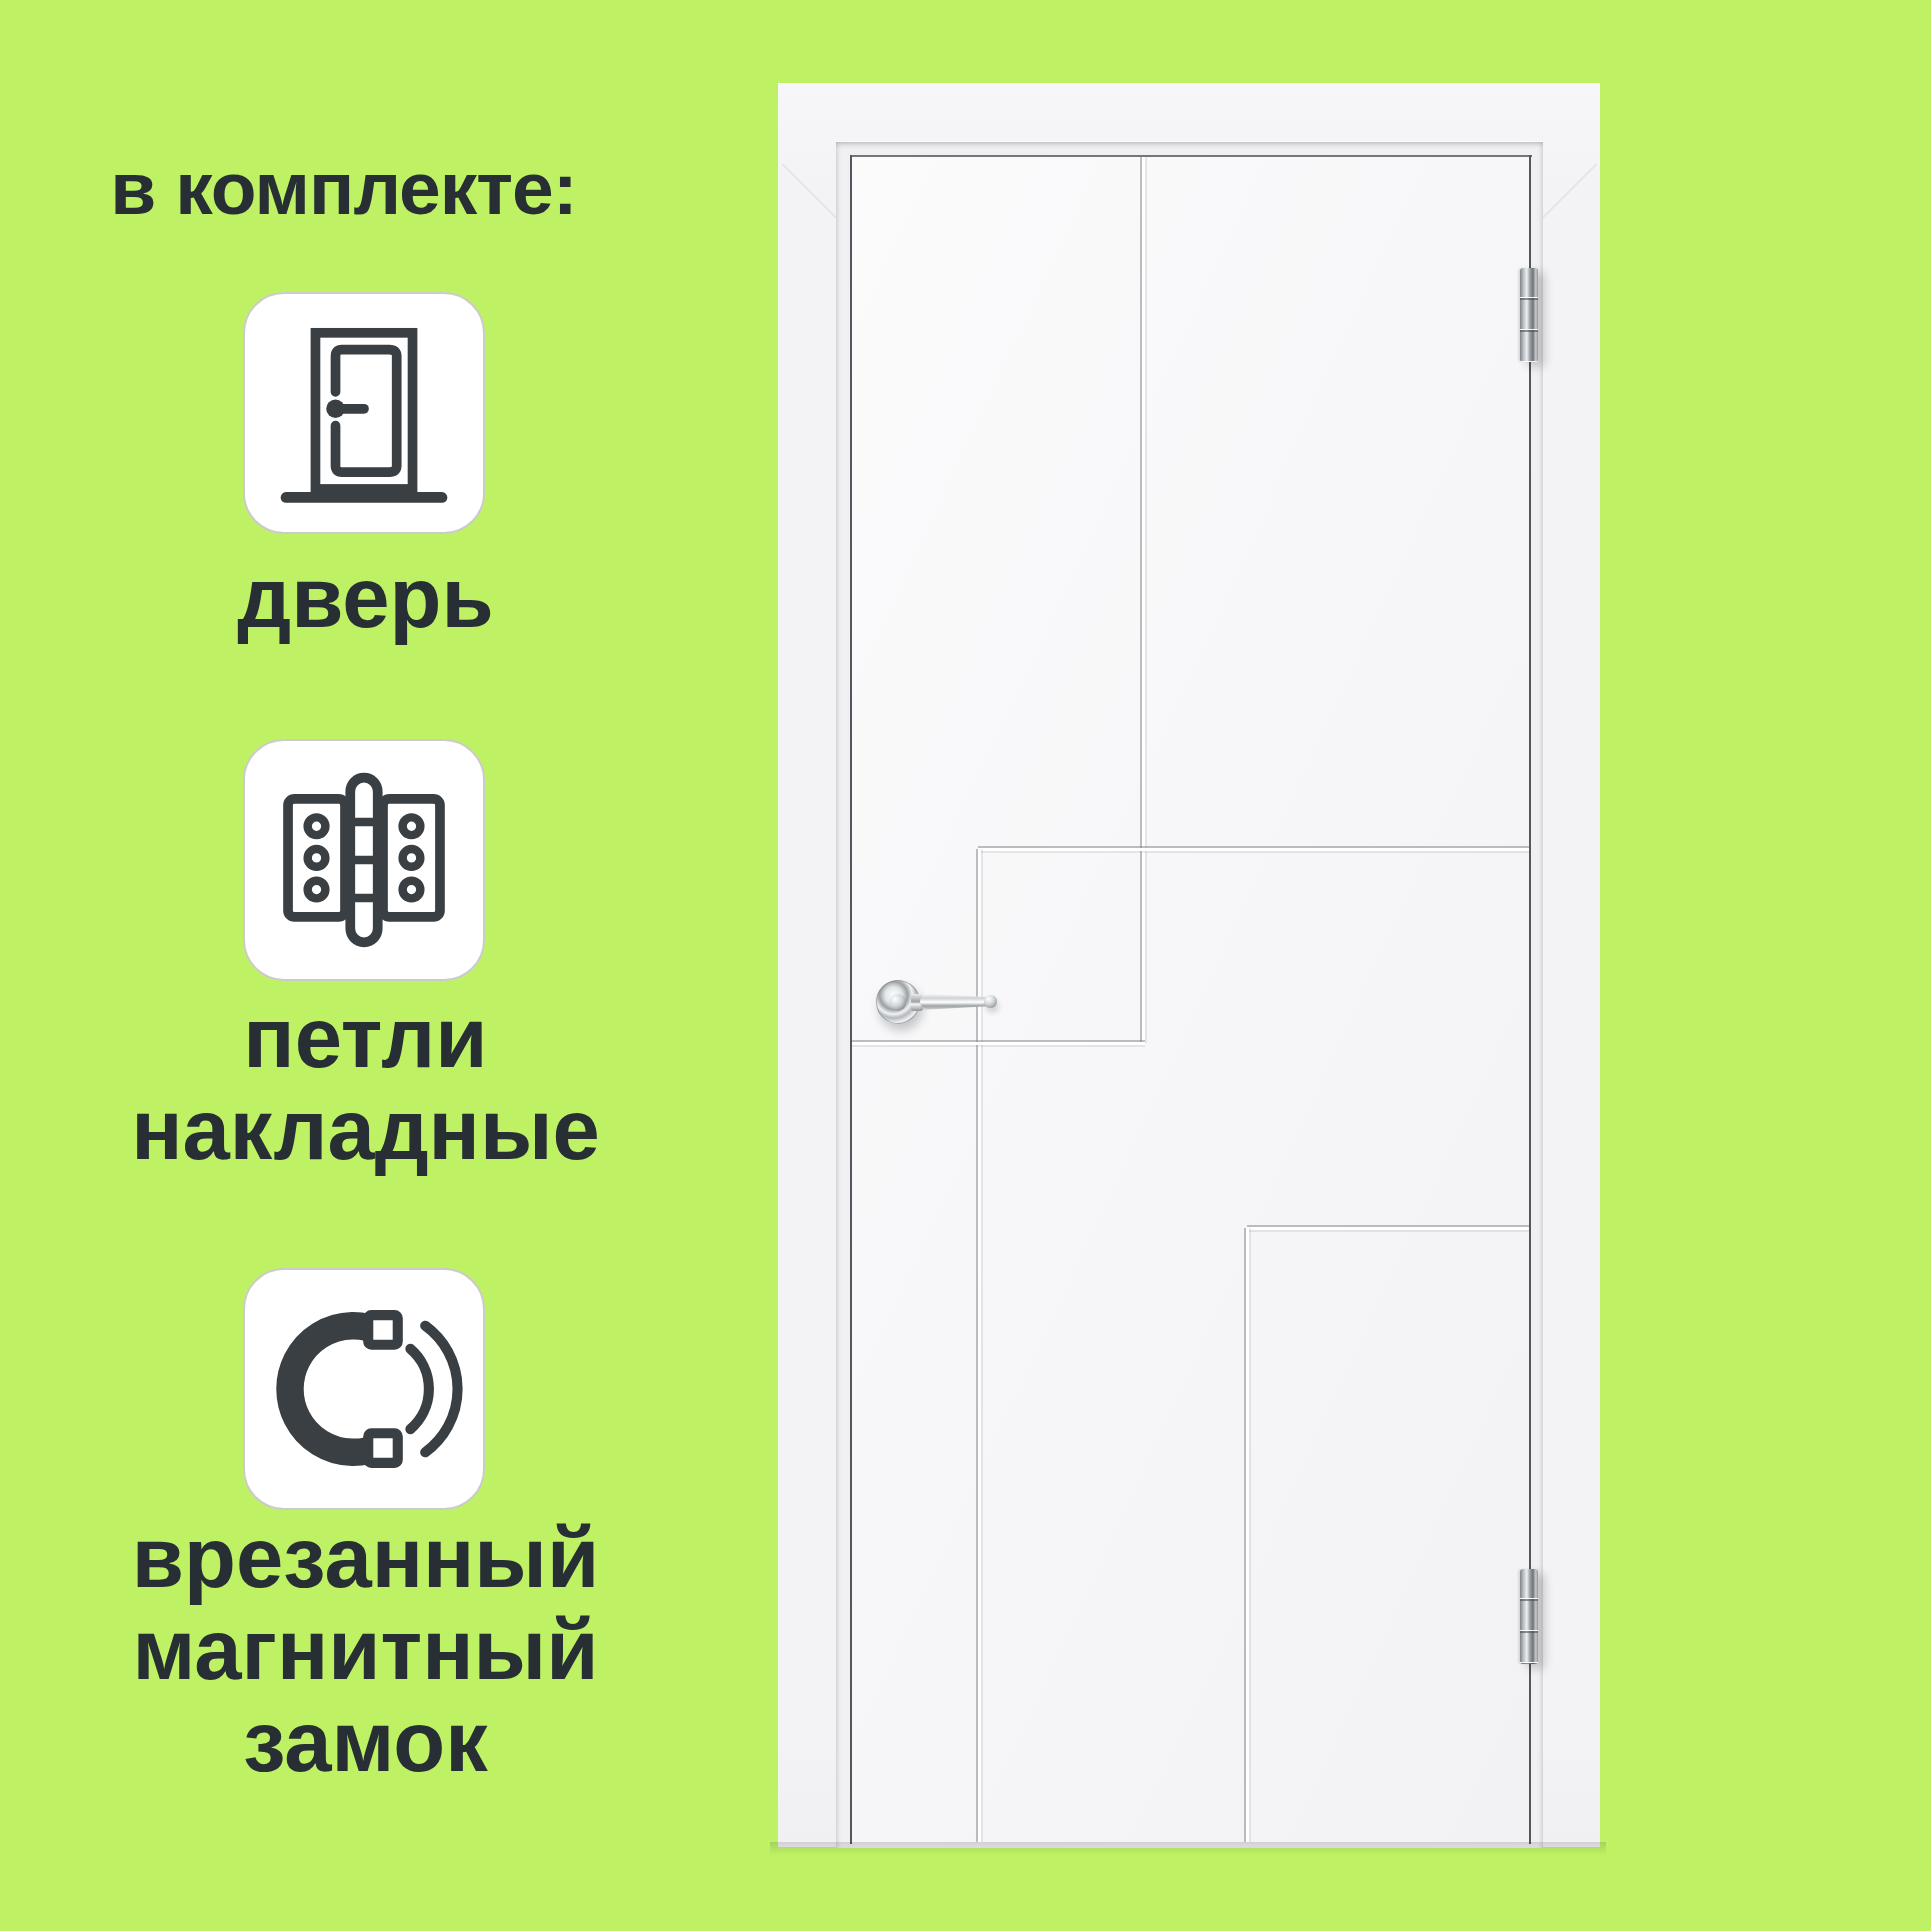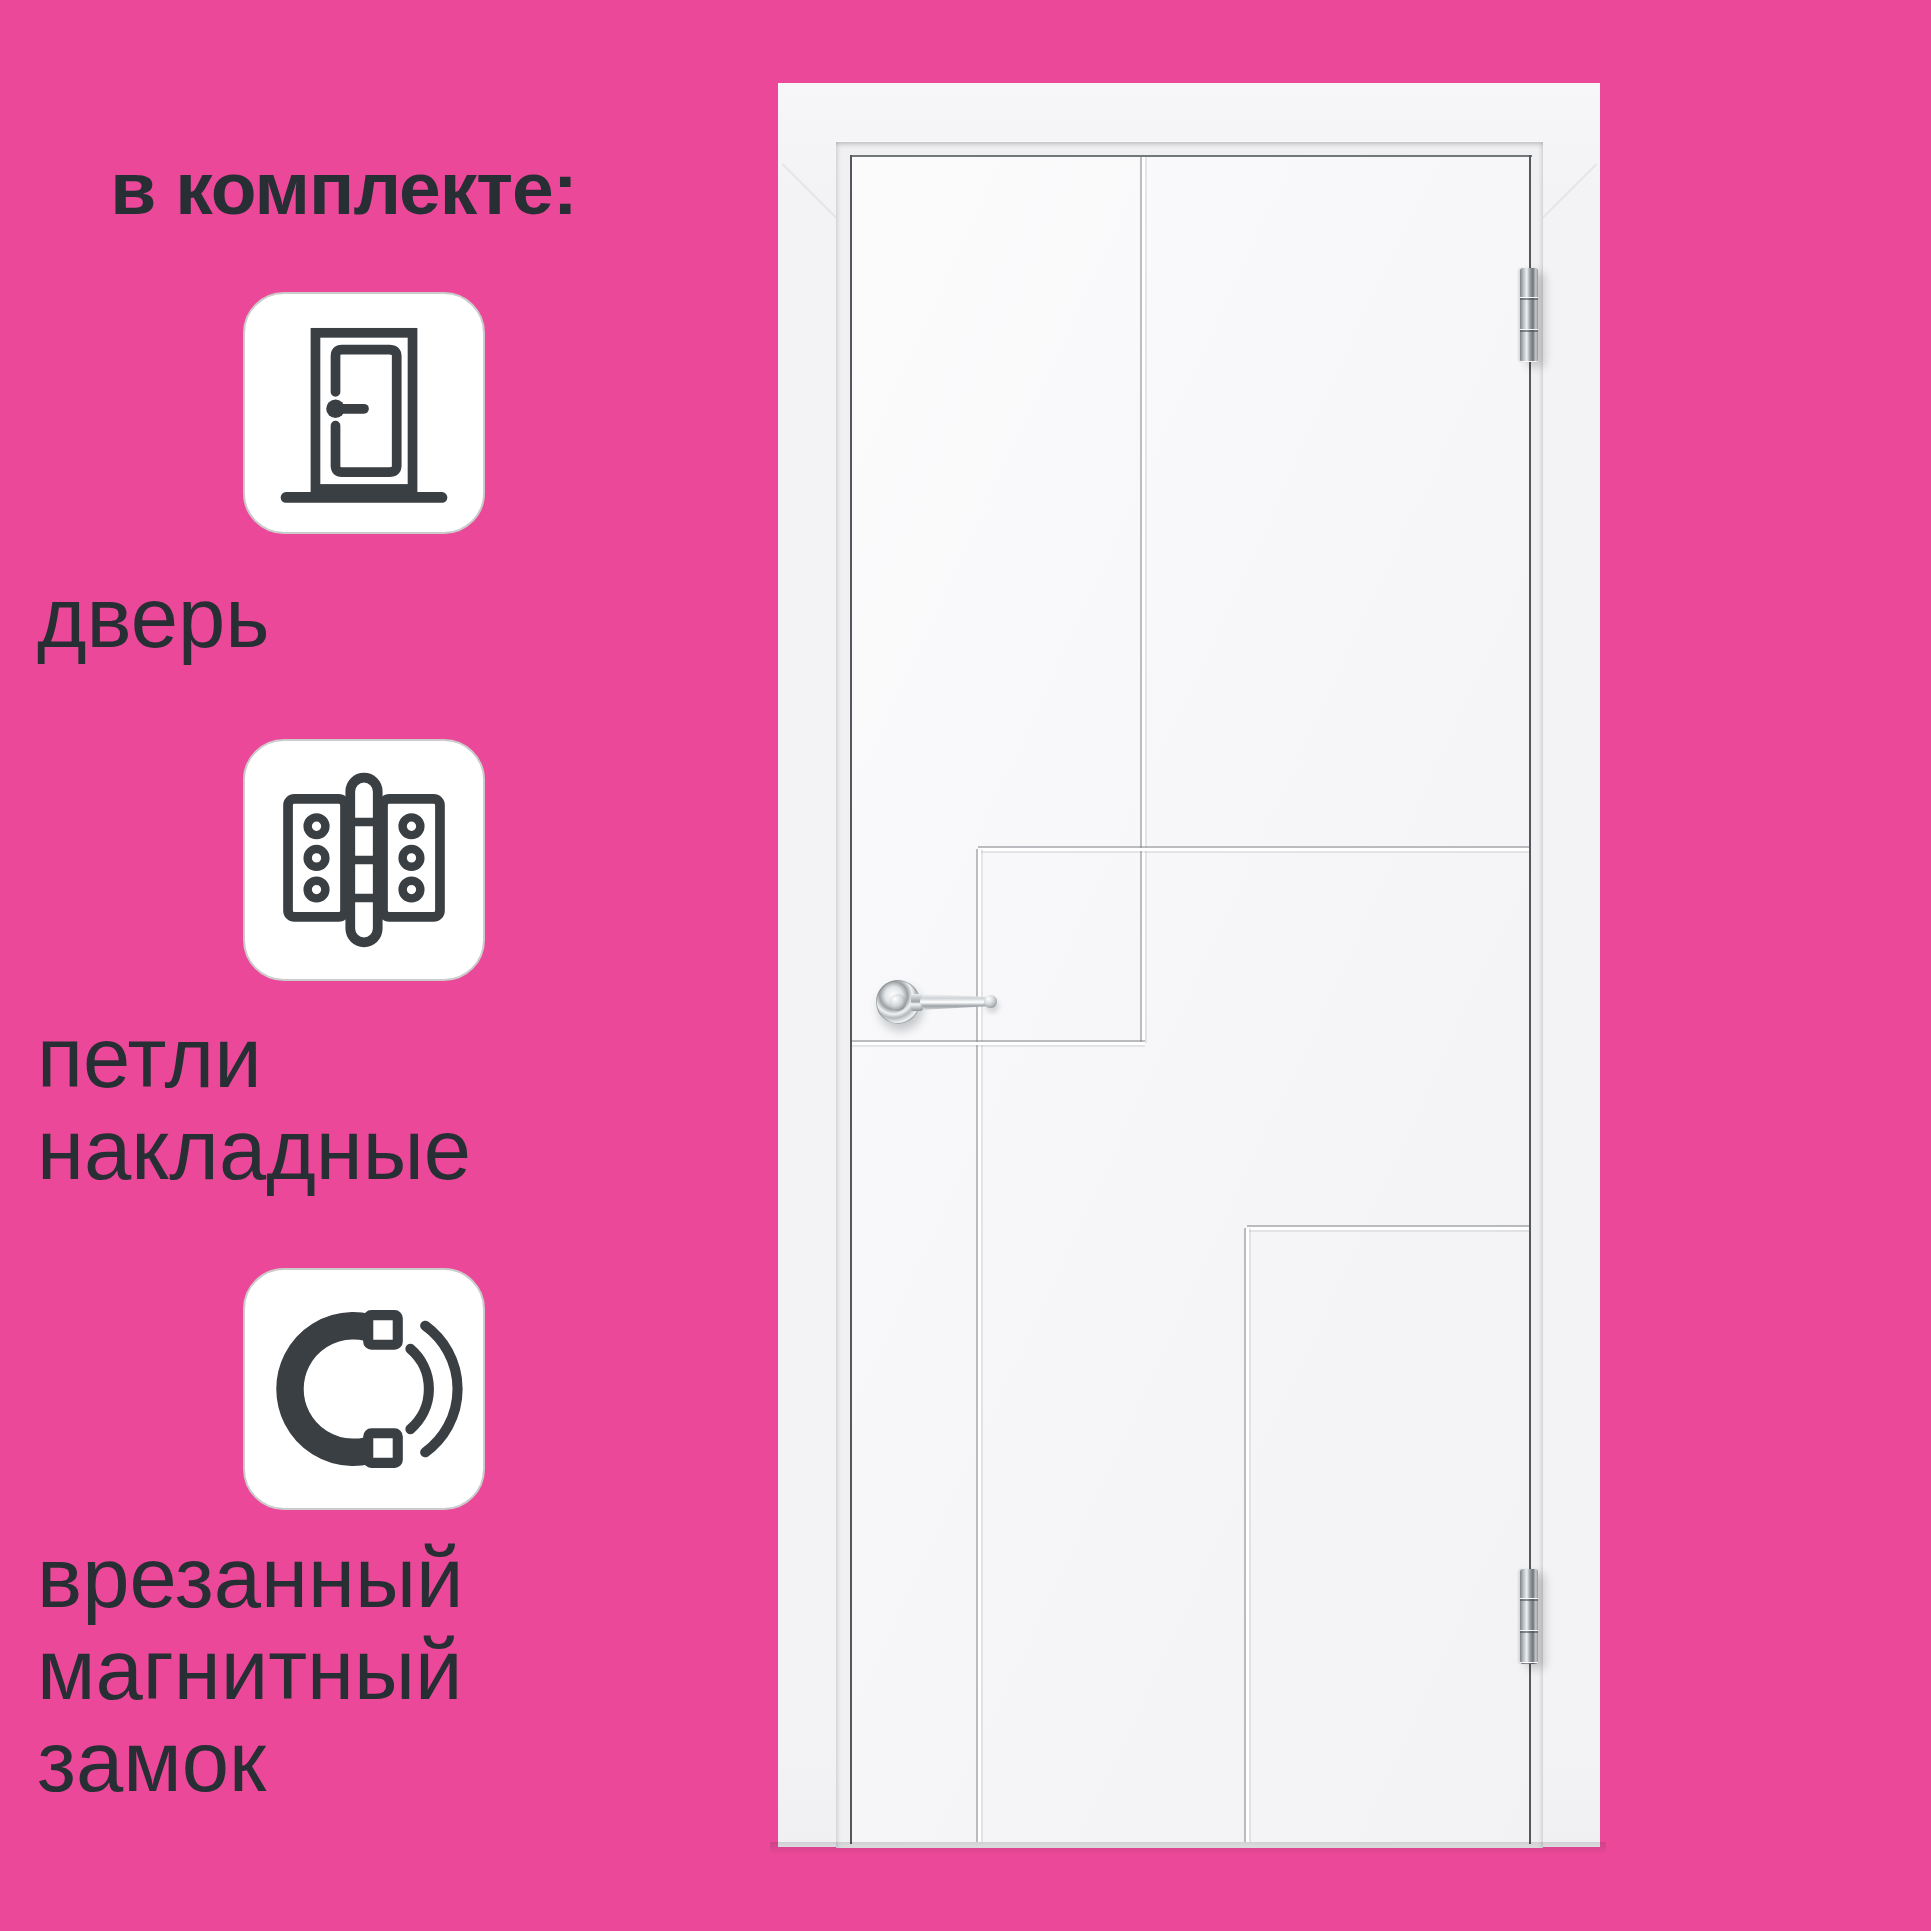--- a/index.html
+++ b/index.html
@@ -1,30 +1,30 @@
 <!DOCTYPE html>
 <html><head>
 <meta charset="utf-8">
 <style>
   html,body{margin:0;padding:0;background:#ffffff;}
-  .page{position:relative;width:1931px;height:1931px;background:#ec4899;overflow:hidden;
+  .page{position:relative;width:1931px;height:1931px;background:#bef264;overflow:hidden;
         font-family:"Liberation Sans", sans-serif;color:#272f35;}
 
   
   .included-title{position:absolute;left:46px;top:142px;width:637px;line-height:92px;
         font-size:75px;font-weight:700;text-align:center;letter-spacing:-1px;
         transform:translateX(-21px);white-space:nowrap;}
   .feature-card{position:absolute;left:243px;width:238px;height:238px;
         border:2.9px solid #cbcbcb;border-radius:41px;background:#ffffff;}
   .feature-card svg{position:absolute;left:0;top:0;width:100%;height:100%;padding:13.5px;box-sizing:border-box;}
   .card-door{top:292px;}
   .card-hinge{top:739px;}
   .card-magnet{top:1268px;}
-  .feature-label{position:absolute;left:37px;width:657px;
-        font-size:85px;font-weight:400;line-height:92px;letter-spacing:0px;margin-top:20px;}
+  .feature-label{position:absolute;left:37px;width:657px;text-align:center;
+        font-size:85px;font-weight:700;line-height:92px;letter-spacing:0px;}
   .label-door{top:552px;}
   .label-hinge{top:992px;}
   .label-magnet{top:1512px;}
 
   
   .door-frame{position:absolute;left:778px;top:83px;width:822px;height:1764px;
         background:linear-gradient(180deg,#f7f7f9 0%,#f3f3f5 6%,#f3f3f5 94%,#f0f0f2 100%);}
   .miter{position:absolute;width:85px;height:1.9px;background:rgba(0,0,0,0.055);}
   .miter.tl{left:-7.7px;top:110px;transform:rotate(45deg);}
   .miter.tr{right:-8.7px;top:110px;transform:rotate(-45deg);}

